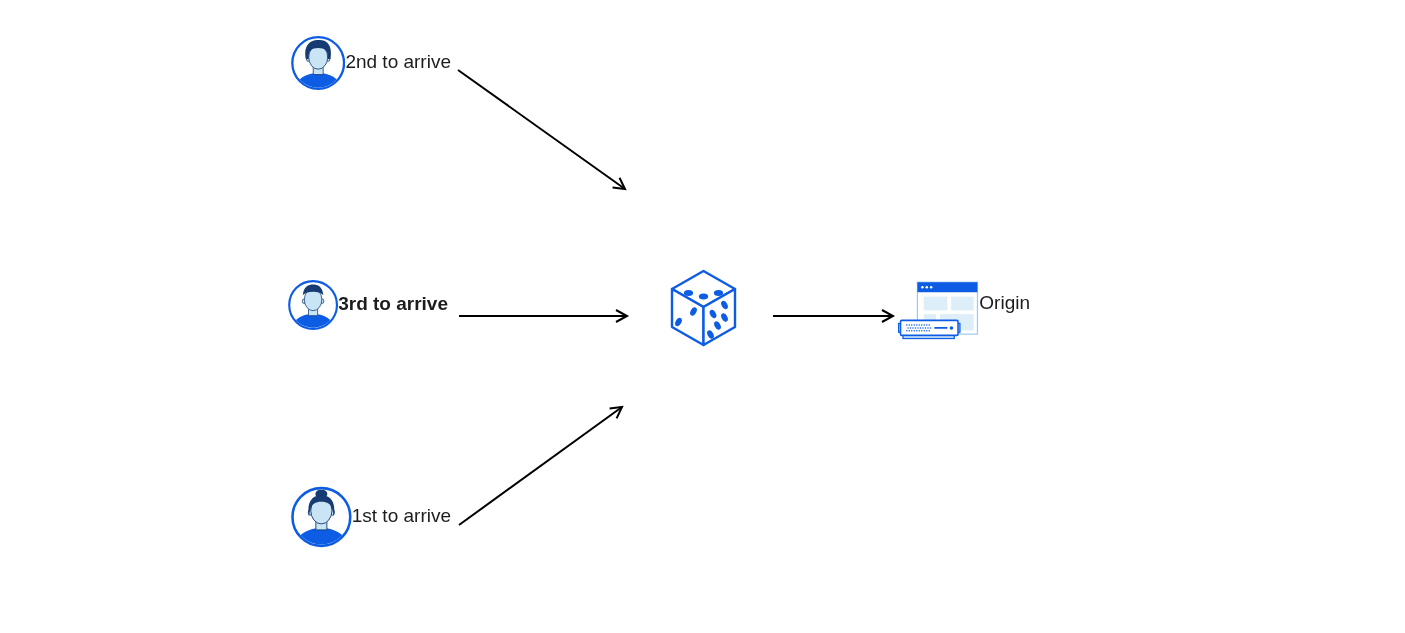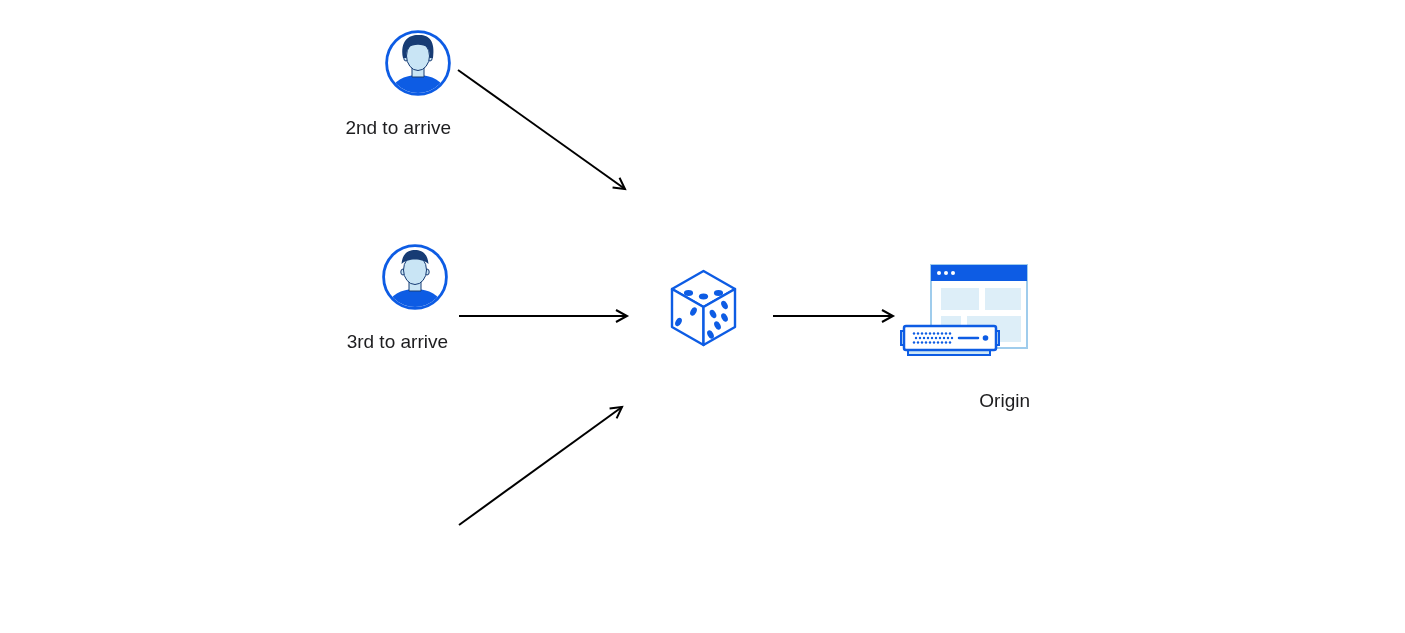--- a/index.html
+++ b/index.html
@@ -9,21 +9,21 @@
   }
   *{margin:0;padding:0;box-sizing:border-box;}
   html,body{background:#fff;}
   body{font-family:"Liberation Sans", sans-serif;}
   #canvas{
     position:relative; width:1405px; height:633px; background:var(--white);
     overflow:hidden;
   }
   #arrow-layer{position:absolute; left:0; top:0; width:1405px; height:633px;}
   .arrow{stroke:var(--arrow); stroke-width:2; fill:none;}
-  .node{position:absolute; display:flex; flex-direction:column; align-items:flex-end;}
+  .node{position:absolute; display:flex; flex-direction:row; align-items:flex-start;}
   .node .label{
     margin-top:21px; font-size:19px; line-height:22px; color:var(--text);
     white-space:nowrap; text-align:center;
   }
   .visitor{width:160px;}
   .origin-node{width:132px;}
   .origin-node .label{margin-top:30px;}
   .dice-node{width:71px;}
   svg{display:block;}
 </style>
@@ -57,40 +57,60 @@
         <path d="M27,36 L27,47 L39,47 L39,36 Z" style="fill:var(--face);stroke:var(--navy)" stroke-width="1"></path>
         <ellipse cx="21" cy="28" rx="2.2" ry="3" style="fill:var(--face);stroke:var(--navy)" stroke-width="1"></ellipse>
         <ellipse cx="45" cy="28" rx="2.2" ry="3" style="fill:var(--face);stroke:var(--navy)" stroke-width="1"></ellipse>
         <ellipse cx="33" cy="26" rx="11.5" ry="14.5" style="fill:var(--face);stroke:var(--navy)" stroke-width="1"></ellipse>
         <path d="M18,28 C14.5,10 25,4.5 33.5,5 C44,4.5 50.5,11 48,28 L44.5,28 C45.5,18 41,14.8 33,14.8 C25,14.8 20.8,18 21.5,28 Z" style="fill:var(--navy)"></path>
       </g>
     </svg>
     <div class="label">2nd to arrive</div>
   </div>
 
-  <div class="node visitor" style="left:288px; top:244px;">
+  <div class="node visitor" style="left:288px; top:272px;font-weight:bold;">
     <svg width="66" height="66" viewBox="0 0 66 66">
       <defs>
           <clipPath id="clipB">
             <circle cx="33" cy="33" r="30"></circle>
           </clipPath>
         </defs>
       <circle cx="33" cy="33" r="31.4" fill="var(--white)" style="stroke:var(--blue)" stroke-width="2.8"></circle>
       <g clip-path="url(#clipB)">
         <path d="M4,66 C6,52 18,45 33,45 C48,45 60,52 62,66 Z" style="fill:var(--blue)"></path>
         <path d="M27,36 L27,47 L39,47 L39,36 Z" style="fill:var(--face);stroke:var(--navy)" stroke-width="1"></path>
         <ellipse cx="21" cy="28" rx="2.2" ry="3" style="fill:var(--face);stroke:var(--navy)" stroke-width="1"></ellipse>
         <ellipse cx="45" cy="28" rx="2.2" ry="3" style="fill:var(--face);stroke:var(--navy)" stroke-width="1"></ellipse>
         <ellipse cx="33" cy="26" rx="11.5" ry="14.5" style="fill:var(--face);stroke:var(--navy)" stroke-width="1"></ellipse>
         <path d="M19.5,20 C20.5,8.5 27,6 33,6 C39,6 45.5,8.5 46.5,20 C41,14 25,14 19.5,20 Z" style="fill:var(--navy)"></path>
       </g>
     </svg>
     <div class="label">3rd to arrive</div>
   </div>
 
+  <div class="node visitor" style="left:291px; top:484px;">
+    <svg width="66" height="66" viewBox="0 0 66 66">
+      <defs>
+          <clipPath id="clipC">
+            <circle cx="33" cy="33" r="30"></circle>
+          </clipPath>
+        </defs>
+      <circle cx="33" cy="33" r="31.4" fill="var(--white)" style="stroke:var(--blue)" stroke-width="2.8"></circle>
+      <g clip-path="url(#clipC)">
+        <path d="M4,66 C6,52 18,45 33,45 C48,45 60,52 62,66 Z" style="fill:var(--blue)"></path>
+        <path d="M27,36 L27,47 L39,47 L39,36 Z" style="fill:var(--face);stroke:var(--navy)" stroke-width="1"></path>
+        <ellipse cx="21" cy="28" rx="2.2" ry="3" style="fill:var(--face);stroke:var(--navy)" stroke-width="1"></ellipse>
+        <ellipse cx="45" cy="28" rx="2.2" ry="3" style="fill:var(--face);stroke:var(--navy)" stroke-width="1"></ellipse>
+        <ellipse cx="33" cy="26" rx="11.5" ry="14.5" style="fill:var(--face);stroke:var(--navy)" stroke-width="1"></ellipse>
+        <ellipse cx="33" cy="8" rx="6.5" ry="4.8" style="fill:var(--navy)"></ellipse>
+        <path d="M19.5,33 C16.5,14 25,9.5 33,9.5 C41,9.5 49.5,14 46.5,33 C45,20 41.5,16.5 33,16.5 C24.5,16.5 21,20 19.5,33 Z" style="fill:var(--navy)"></path>
+      </g>
+    </svg>
+    <div class="label">1st to arrive</div>
+  </div>
 
   <div class="node dice-node" style="left:668px; top:268px;">
     <svg width="71" height="80" viewBox="0 0 71 80">
       <g style="stroke:var(--blue)" stroke-width="2.4" stroke-linejoin="round" fill="var(--white)">
         <path d="M35.5,3 L67,21 L35.5,39 L4,21 Z"></path>
         <path d="M4,21 L35.5,39 L35.5,77 L4,59 Z"></path>
         <path d="M35.5,39 L67,21 L67,59 L35.5,77 Z"></path>
       </g>
       <g style="fill:var(--blue)">
         <ellipse cx="20.5" cy="25" rx="4.6" ry="2.9"></ellipse>

